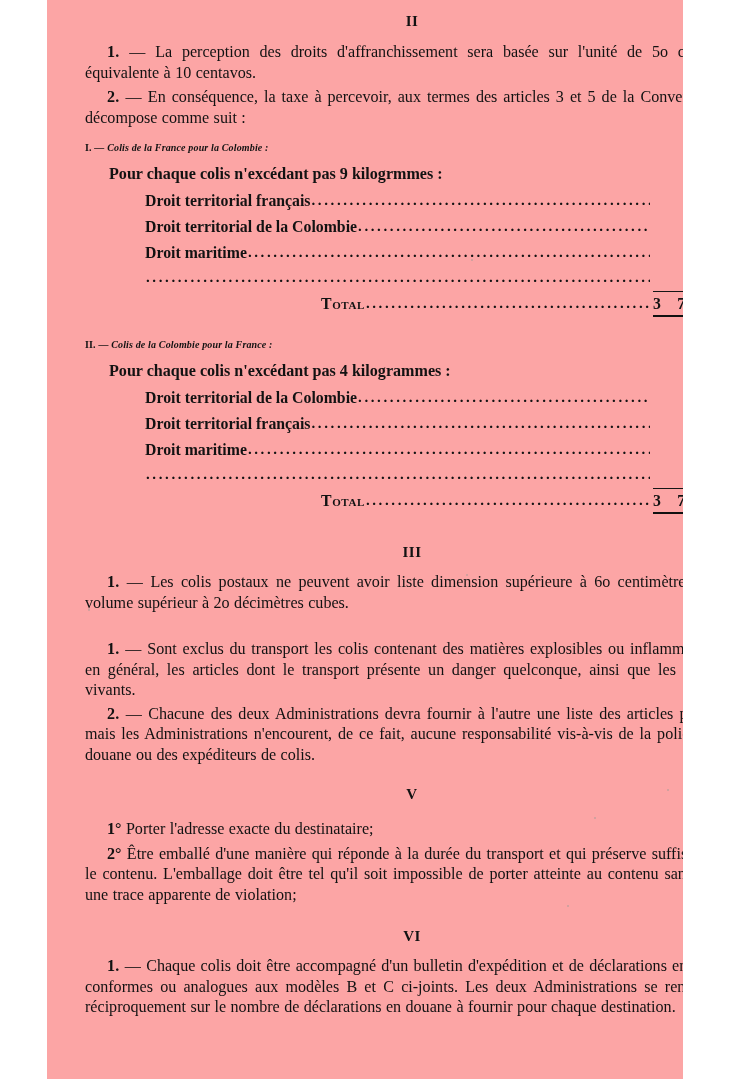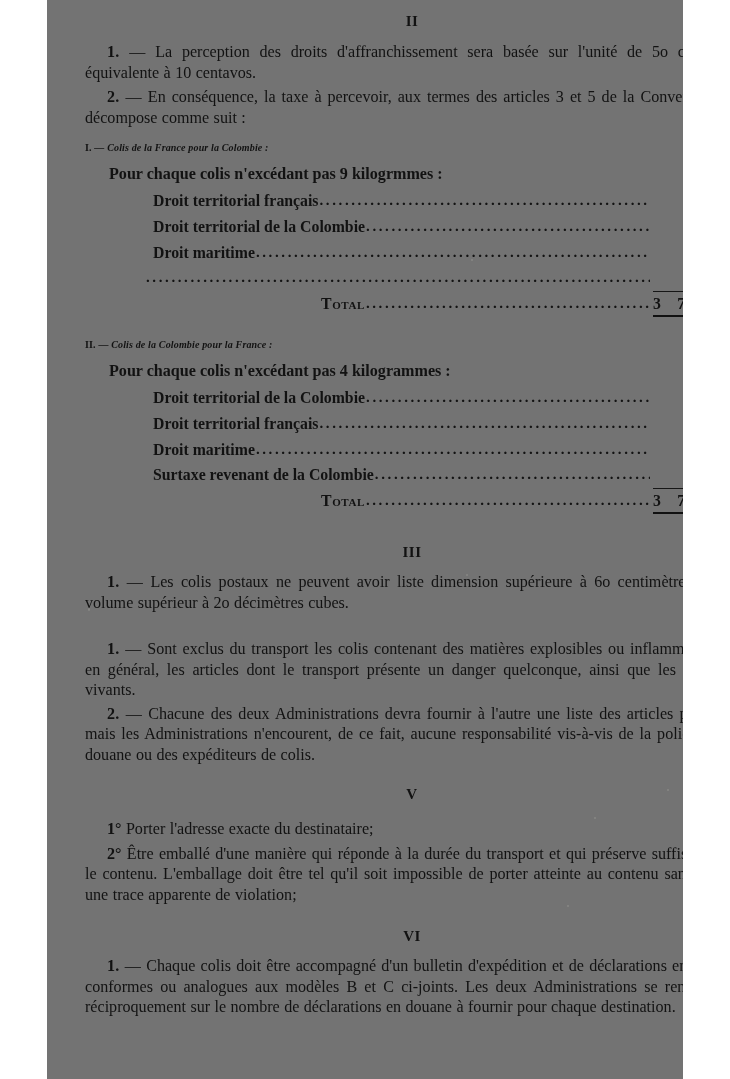--- a/index.html
+++ b/index.html
@@ -10,21 +10,21 @@
   }
   body {
     font-family: "Liberation Serif", "DejaVu Serif", serif;
     color: #121212;
   }
   .page {
     position: relative;
     width: 636px;
     height: 1079px;
     margin: 0 auto;
-    background: #737373;
+    background: #fca5a5;
     overflow: hidden;
   }
   .sheet {
     position: absolute;
     left: 38px;
     top: 0;
     width: 654px;
     height: 1079px;
   }
 
@@ -77,21 +77,21 @@
     margin-left: 60px;
     width: 594px;
     font-size: 15.8px;
     line-height: 21.4px;
   }
   .trow {
     display: flex;
     align-items: baseline;
     white-space: nowrap;
   }
-  .tlabel { flex: 0 0 auto; font-weight: 600; margin-left: 8px; }
+  .tlabel { flex: 0 0 auto; font-weight: 600; }
   .leader {
     flex: 1 1 auto;
     overflow: hidden;
     white-space: nowrap;
     margin: 0 3px 0 1px;
     letter-spacing: 2.6px;
     font-weight: 700;
     font-size: 15px;
     transform: translateY(-1px);
   }
@@ -212,21 +212,20 @@
         <span class="tlabel">Droit territorial français</span>
         <span class="leader">............................................................................................</span>
         <span class="amt"><span class="int">o</span><span class="unit"></span> <span>5o</span><span class="unit"></span></span>
       </div>
       <div class="trow">
         <span class="tlabel">Droit maritime</span>
         <span class="leader">............................................................................................</span>
         <span class="amt"><span class="int">2</span><span class="unit"></span> <span>oo</span><span class="unit"></span></span>
       </div>
       <div class="trow">
-        <span class="tlabel">Surtaxe revenant de la Colombie</span>
         <span class="leader">............................................................................................</span>
         <span class="amt"><span class="int">o</span><span class="unit"></span> <span>75</span><span class="unit"></span></span>
       </div>
       <div class="trow total">
         <span class="tlabel">Total</span>
         <span class="leader">............................................................................................</span>
         <span class="totalbox"><span class="amtinner"><span class="int">3</span> <span>75</span></span></span>
       </div>
     </div>
 

